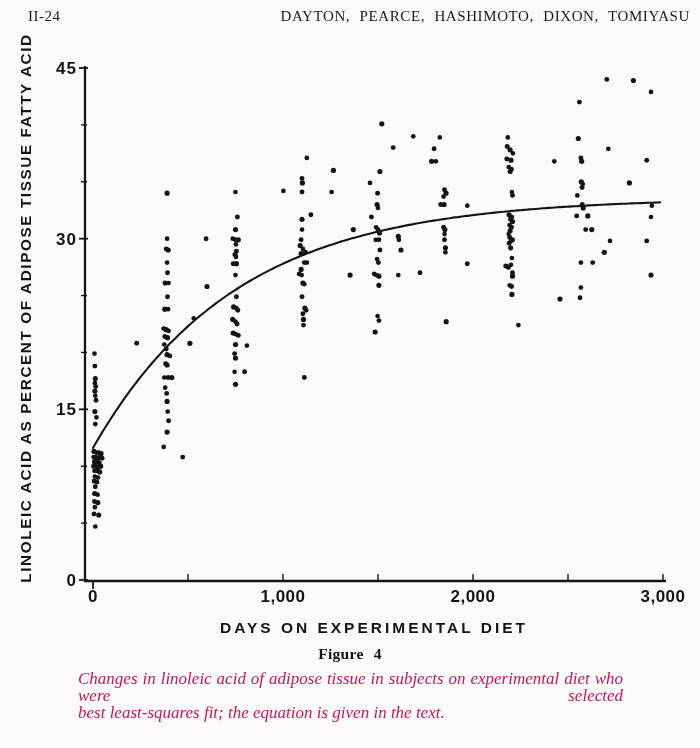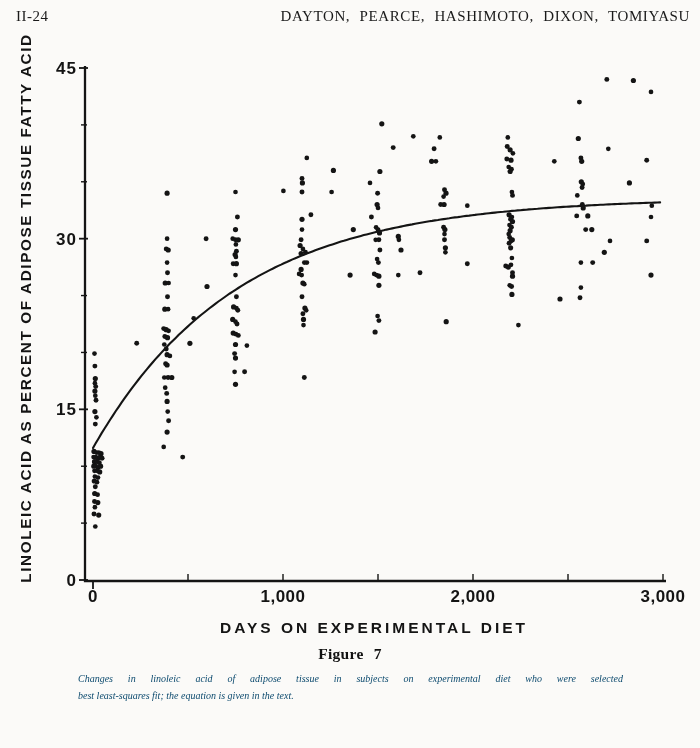--- a/index.html
+++ b/index.html
@@ -7,31 +7,31 @@
   .page{
     position:relative;
     width:700px;height:748px;
     margin:0 auto;
     background:#fbfaf8;
     overflow:hidden;
     color:#141414;
     font-family:"Liberation Serif", serif;
   }
   .header{position:absolute;top:8px;left:0;width:100%;height:20px;font-size:15px;color:#1a1a1a;}
-  .page-num{position:absolute;left:16px;top:0;letter-spacing:0.5px;}
+  .page-num{position:absolute;left:28px;top:0;letter-spacing:0.5px;}
   .authors{position:absolute;right:10px;top:0;letter-spacing:0.6px;word-spacing:5px;font-family:Liberation Serif, serif;}
   svg.chart{position:absolute;left:0;top:0;}
   .fig-label{
     position:absolute;top:645px;left:0;width:100%;
     text-align:center;font-weight:bold;font-size:15.5px;
     word-spacing:6px;letter-spacing:0.3px;color:#111;
   }
   .caption{
     position:absolute;left:78px;top:670px;width:545px;
-    font-style:italic;font-size:10px;line-height:17px;color:#0c4a6e;
+    font-style:italic;font-size:17px;line-height:17px;color:#be185d;
   }
   .cap-line{white-space:nowrap;}
   .cap-line.just{text-align:justify;text-align-last:justify;white-space:normal;}
   .chart-text{font-family:"Liberation Sans", sans-serif;font-weight:700;fill:#141414;}
 </style>
 </head>
 <body>
 
 <div class="page">
   <div class="header">
@@ -319,19 +319,19 @@
       <circle cx="604.3" cy="252.3" r="2.59" fill="#141414"></circle>
       <circle cx="580.9" cy="262.6" r="2.35" fill="#141414"></circle>
       <circle cx="592.7" cy="262.6" r="2.47" fill="#141414"></circle>
       <circle cx="651.0" cy="275.1" r="2.59" fill="#141414"></circle>
       <circle cx="580.9" cy="287.6" r="2.35" fill="#141414"></circle>
       <circle cx="580.0" cy="297.8" r="2.47" fill="#141414"></circle>
       <circle cx="560.0" cy="299.0" r="2.59" fill="#141414"></circle>
       <path d="M 93.0 448.0 L 95.8 443.1 L 98.7 438.2 L 101.5 433.4 L 104.4 428.8 L 107.3 424.2 L 110.1 419.7 L 113.0 415.3 L 115.8 411.0 L 118.7 406.8 L 121.5 402.6 L 124.3 398.6 L 127.2 394.6 L 130.1 390.7 L 132.9 386.9 L 135.8 383.1 L 138.6 379.5 L 141.4 375.9 L 144.3 372.3 L 147.2 368.9 L 150.0 365.5 L 152.8 362.2 L 155.7 358.9 L 158.6 355.7 L 161.4 352.6 L 164.3 349.5 L 167.1 346.5 L 169.9 343.6 L 172.8 340.7 L 175.7 337.9 L 178.5 335.1 L 181.3 332.4 L 184.2 329.7 L 187.1 327.1 L 189.9 324.5 L 192.8 322.0 L 195.6 319.5 L 198.4 317.1 L 201.3 314.8 L 204.2 312.5 L 207.0 310.2 L 209.8 308.0 L 212.7 305.8 L 215.6 303.6 L 218.4 301.5 L 221.3 299.5 L 224.1 297.5 L 226.9 295.5 L 229.8 293.5 L 232.7 291.7 L 235.5 289.8 L 238.3 288.0 L 241.2 286.2 L 244.1 284.4 L 246.9 282.7 L 249.8 281.0 L 252.6 279.4 L 255.4 277.8 L 258.3 276.2 L 261.1 274.6 L 264.0 273.1 L 266.9 271.6 L 269.7 270.1 L 272.6 268.7 L 275.4 267.3 L 278.3 265.9 L 281.1 264.6 L 283.9 263.2 L 286.8 262.0 L 289.6 260.7 L 292.5 259.4 L 295.4 258.2 L 298.2 257.0 L 301.1 255.8 L 303.9 254.7 L 306.8 253.6 L 309.6 252.5 L 312.4 251.4 L 315.3 250.3 L 318.1 249.3 L 321.0 248.2 L 323.9 247.2 L 326.7 246.3 L 329.6 245.3 L 332.4 244.4 L 335.3 243.4 L 338.1 242.5 L 341.0 241.6 L 343.8 240.8 L 346.6 239.9 L 349.5 239.1 L 352.4 238.3 L 355.2 237.5 L 358.1 236.7 L 360.9 235.9 L 363.8 235.1 L 366.6 234.4 L 369.4 233.7 L 372.3 233.0 L 375.1 232.3 L 378.0 231.6 L 380.9 230.9 L 383.7 230.3 L 386.6 229.6 L 389.4 229.0 L 392.3 228.4 L 395.1 227.8 L 397.9 227.2 L 400.8 226.6 L 403.6 226.0 L 406.5 225.4 L 409.4 224.9 L 412.2 224.4 L 415.1 223.8 L 417.9 223.3 L 420.8 222.8 L 423.6 222.3 L 426.4 221.8 L 429.3 221.3 L 432.1 220.9 L 435.0 220.4 L 437.9 220.0 L 440.7 219.5 L 443.6 219.1 L 446.4 218.7 L 449.3 218.3 L 452.1 217.8 L 454.9 217.4 L 457.8 217.1 L 460.6 216.7 L 463.5 216.3 L 466.4 215.9 L 469.2 215.6 L 472.1 215.2 L 474.9 214.9 L 477.8 214.5 L 480.6 214.2 L 483.4 213.9 L 486.3 213.5 L 489.1 213.2 L 492.0 212.9 L 494.9 212.6 L 497.7 212.3 L 500.6 212.0 L 503.4 211.8 L 506.3 211.5 L 509.1 211.2 L 511.9 210.9 L 514.8 210.7 L 517.6 210.4 L 520.5 210.2 L 523.4 209.9 L 526.2 209.7 L 529.0 209.4 L 531.9 209.2 L 534.8 209.0 L 537.6 208.8 L 540.5 208.5 L 543.3 208.3 L 546.1 208.1 L 549.0 207.9 L 551.9 207.7 L 554.7 207.5 L 557.5 207.3 L 560.4 207.1 L 563.3 206.9 L 566.1 206.8 L 569.0 206.6 L 571.8 206.4 L 574.6 206.2 L 577.5 206.1 L 580.4 205.9 L 583.2 205.7 L 586.0 205.6 L 588.9 205.4 L 591.8 205.3 L 594.6 205.1 L 597.5 205.0 L 600.3 204.8 L 603.2 204.7 L 606.0 204.5 L 608.9 204.4 L 611.7 204.3 L 614.5 204.1 L 617.4 204.0 L 620.3 203.9 L 623.1 203.8 L 626.0 203.7 L 628.8 203.5 L 631.6 203.4 L 634.5 203.3 L 637.4 203.2 L 640.2 203.1 L 643.0 203.0 L 645.9 202.9 L 648.8 202.8 L 651.6 202.7 L 654.5 202.6 L 657.3 202.5 L 660.1 202.4" stroke="#141414" stroke-width="2.1" fill="none" stroke-linecap="round"></path>
     </svg>
 
-  <div class="fig-label">Figure 7</div>
+  <div class="fig-label">Figure 4</div>
 
   <div class="caption">
     <div class="cap-line just">Changes in linoleic acid of adipose tissue in subjects on experimental diet who were selected</div>
     <div class="cap-line">best least-squares fit; the equation is given in the text.</div>
   </div>
 </div>
 
 </body></html>

